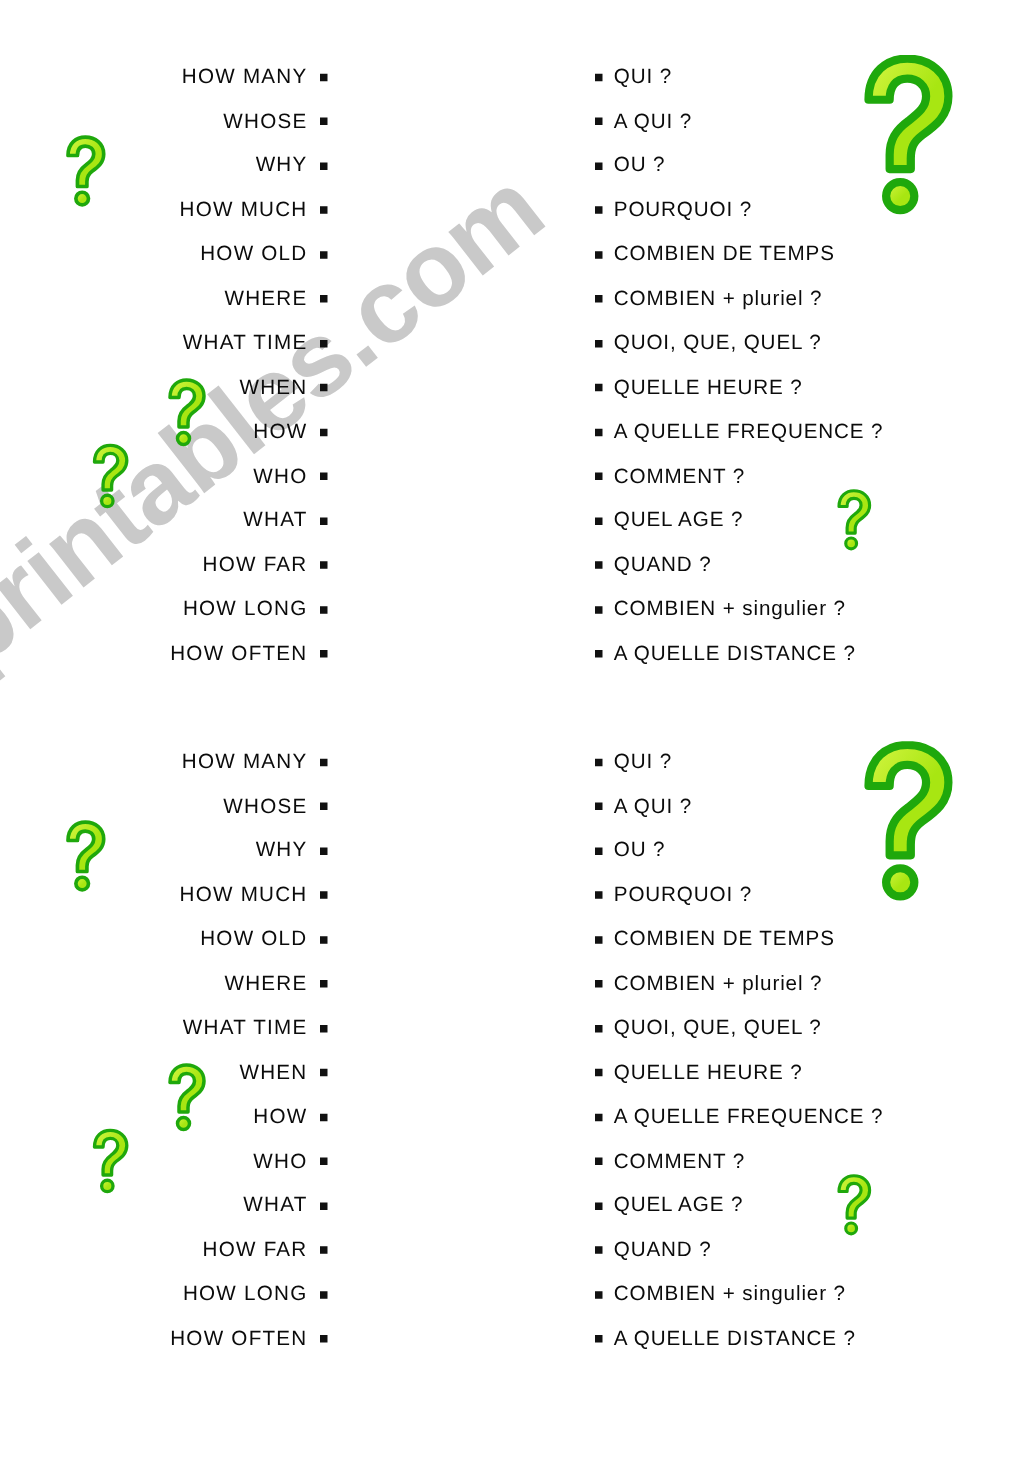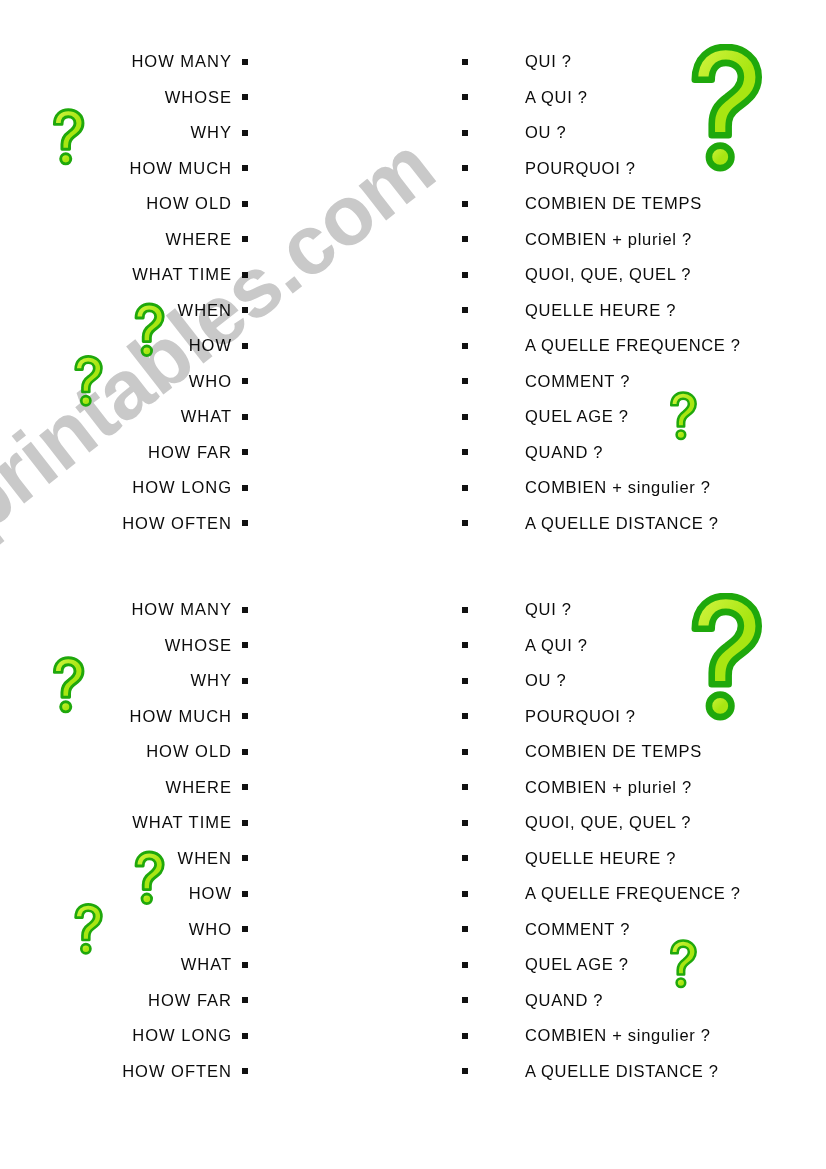--- a/index.html
+++ b/index.html
@@ -60,20 +60,21 @@
     align-items: center;
   }
 
   
   .left-cell {
     width: 248px;
     display: flex;
     justify-content: flex-end;
     align-items: center;
     padding-right: 0;
+    padding-left: 14px;
   }
   .left-label {
     font-family: "Liberation Sans", sans-serif;
     font-size: 16.5px;
     letter-spacing: 1.0px;
     color: #0b0b0b;
     white-space: nowrap;
   }
   .bullet {
     display: inline-block;
@@ -98,21 +99,20 @@
   }
   .bullet-right {
     margin: 0 9px 0 0;
   }
   .right-label {
     font-family: "Liberation Sans", sans-serif;
     font-size: 16.5px;
     letter-spacing: 0.7px;
     color: #0b0b0b;
     white-space: nowrap;
-    margin-left: 48px;
   }
 
   
   .qmark {
     position: absolute;
     z-index: 2;
     pointer-events: none;
     user-select: none;
     line-height: 1;
   }

